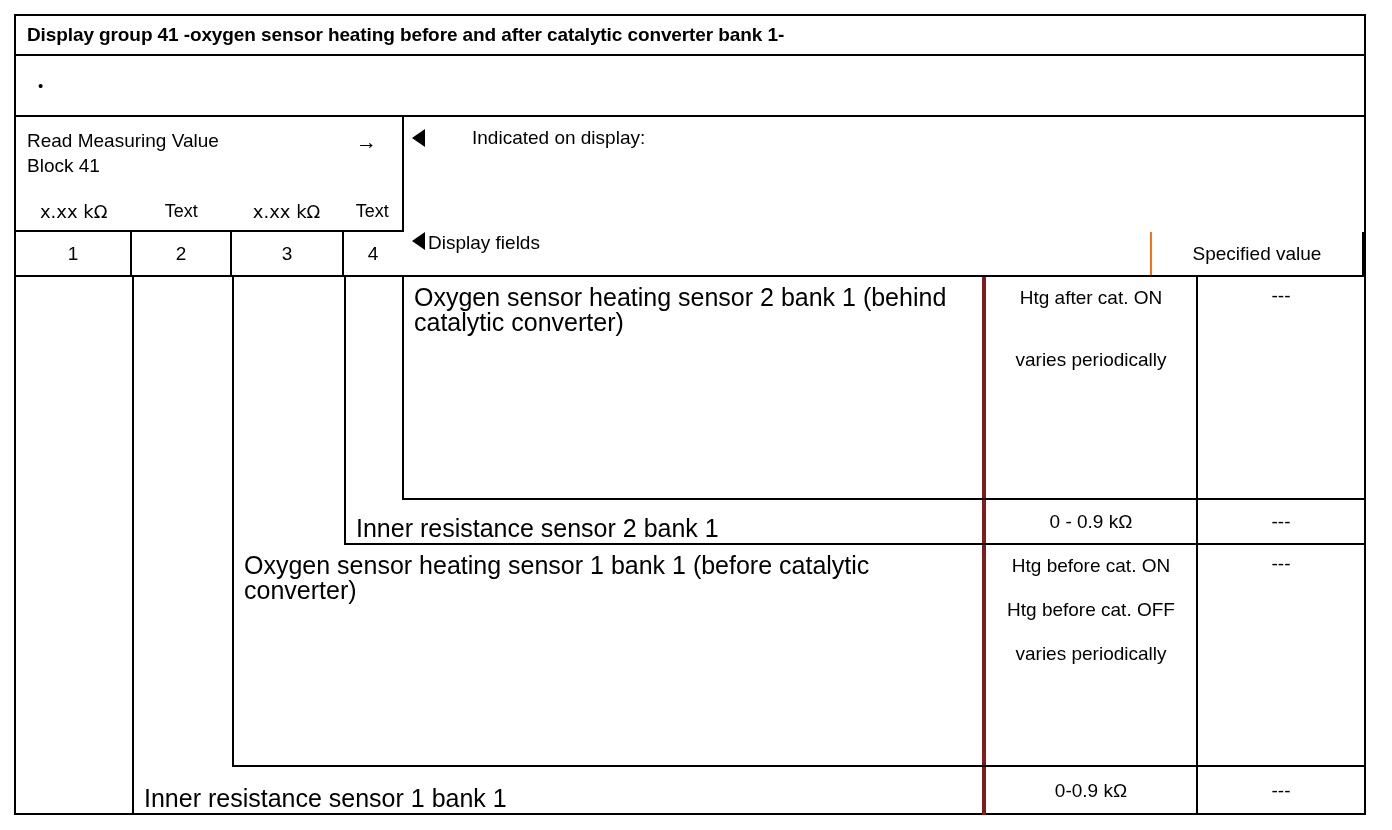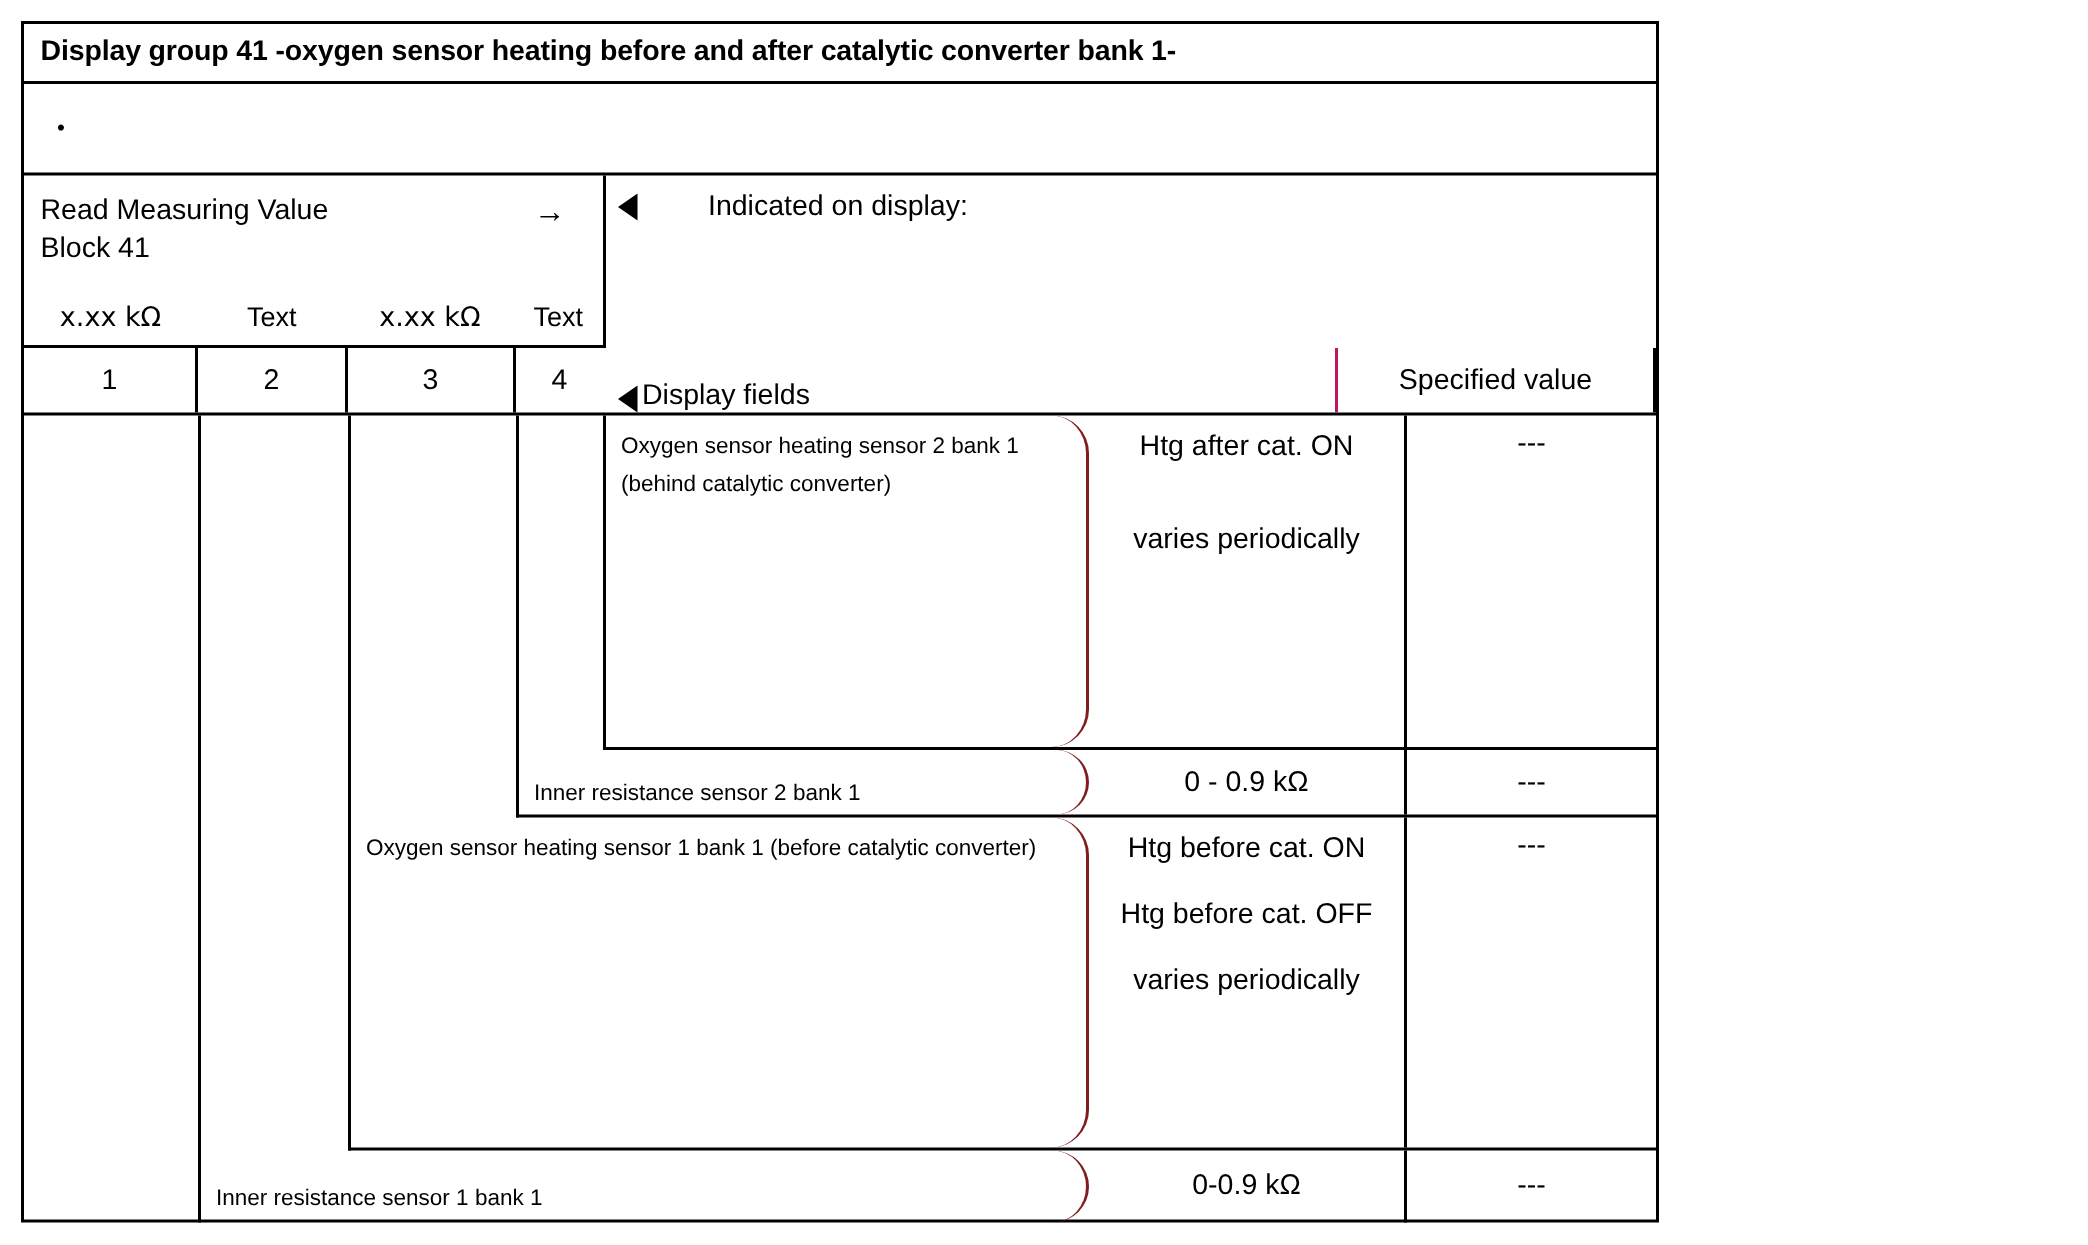--- a/index.html
+++ b/index.html
@@ -12,21 +12,21 @@
     height: 830px;
     font-family: "Liberation Sans", sans-serif;
     color: #000000;
     overflow: hidden;
   }
 
   #sheet {
     position: absolute;
     left: 14px;
     top: 14px;
-    width: 1092px;
+    width: 1352px;
     height: 801px;
     box-sizing: border-box;
     border: 2px solid #000;
   }
 
   
   .title-row {
     position: absolute;
     left: 0; top: 0;
     width: 100%;
@@ -154,25 +154,25 @@
     left: 388px; top: 216px;
     right: 0;
     height: 45px;
     box-sizing: border-box;
     border-bottom: 2px solid #000;
     display: flex;
   }
   .ch-fields {
     flex: 1;
     display: flex;
-    align-items: flex-end;
+    align-items: flex-start;
     padding-left: 8px;
     font-size: 19px;
     box-sizing: border-box;
-    border-right: 2px solid #be185d;
+    border-right: 2px solid #f97316;
     white-space: nowrap;
   }
   .ch-spec {
     width: 212px;
     display: flex;
     align-items: center;
     justify-content: center;
     font-size: 19px;
     box-sizing: border-box;
     border-right: 2px solid #000;
@@ -211,25 +211,24 @@
 
   
   .row {
     position: absolute;
     box-sizing: border-box;
     display: flex;
   }
   .cell-desc {
     flex: 1;
     box-sizing: border-box;
-    border-right: 2px solid #7f1d1d;
-    font-size: 15px;
+    border-right: 4px solid #7f1d1d;
+    font-size: 25px;
     padding: 8px 10px 0 12px;
     line-height: 25px;
-    border-radius: 25px;
   }
   .cell-desc.centered {
     display: flex;
     align-items: center;
     padding-top: 14px;
   }
   .cell-spec {
     width: 212px;
     box-sizing: border-box;
     border-right: 2px solid #000;

